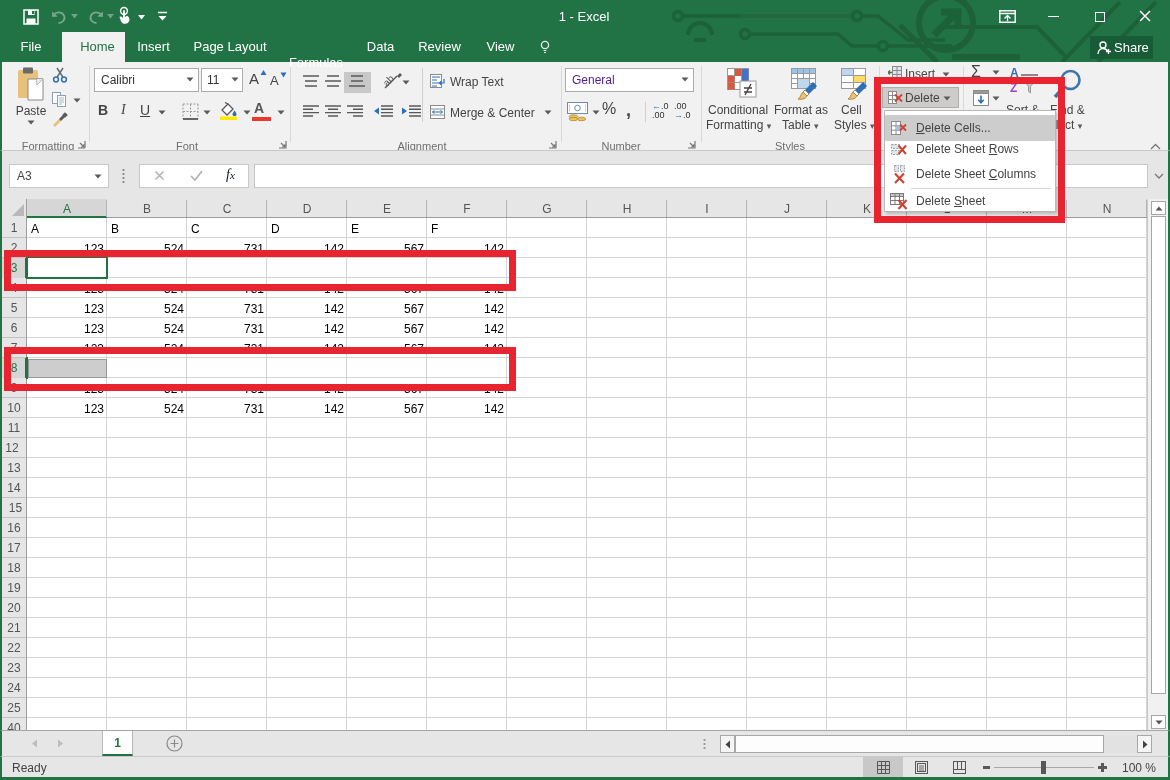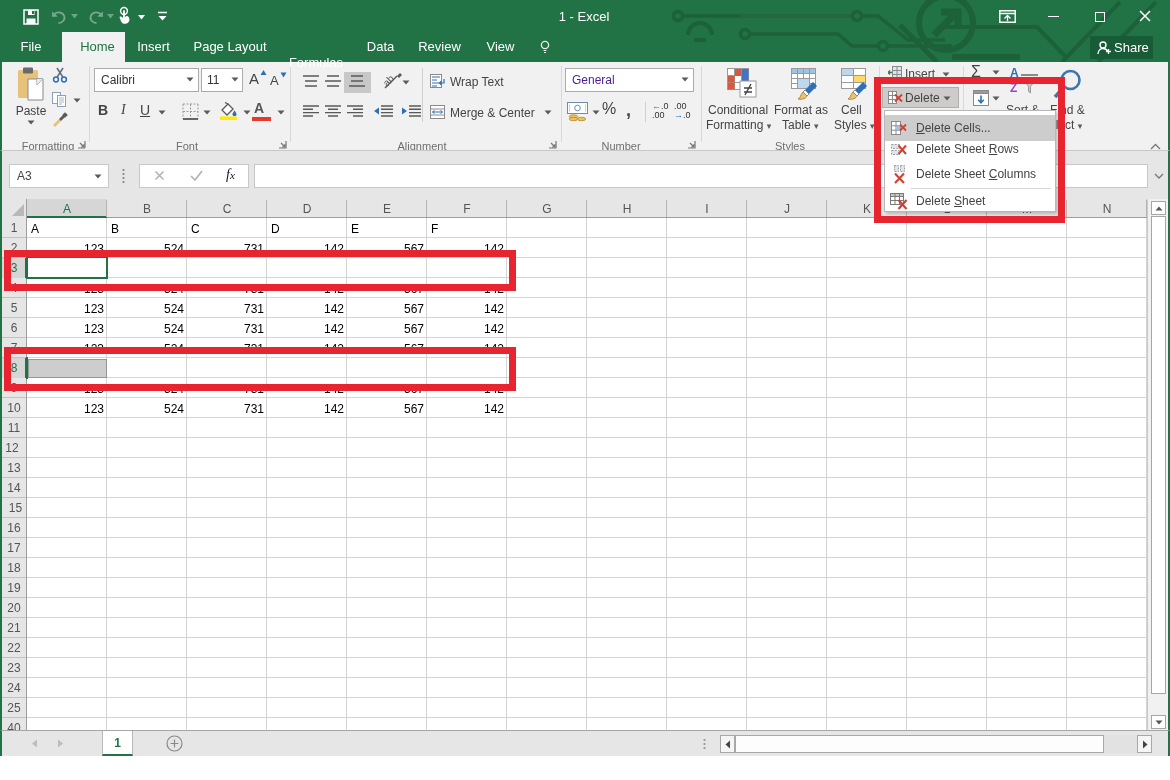--- a/index.html
+++ b/index.html
@@ -550,20 +550,42 @@
   <svg class="ab" style="left:723px;top:9px;width:6px;height:9px" viewBox="0 0 6 9">
         <path d="M5 0.5 L0.5 4.5 L5 8.5 Z" fill="#444"></path>
       </svg>
   <div class="ab" style="left:733px;top:4px;width:369px;height:18px;background:#fdfdfd;border:1px solid #a8a8a8;box-sizing:border-box;"></div>
   <div class="ab" style="left:1102px;top:4px;width:33px;height:18px;background:#e2e2e2;"></div>
   <div class="ab" style="left:1135px;top:4px;width:15px;height:18px;background:#f5f5f5;border:1px solid #a8a8a8;box-sizing:border-box;"></div>
   <svg class="ab" style="left:1140px;top:9px;width:6px;height:9px" viewBox="0 0 6 9">
         <path d="M1 0.5 L5.5 4.5 L1 8.5 Z" fill="#444"></path>
       </svg>
 </div>
+<div id="statusbar" class="ab">
+  <div class="tx" style="left:10px;top:4px;font-size:12px;color:#444;">Ready</div>
+  <div class="ab" style="left:861px;top:0;width:40px;height:20px;background:#c8c8c8;"></div>
+  <svg class="ab" style="left:875px;top:4px;width:13px;height:13px" viewBox="0 0 13 13">
+    <path d="M0.5 0.5 H12.5 V12.5 H0.5 Z M0.5 4.5 H12.5 M0.5 8.5 H12.5 M4.5 0.5 V12.5 M8.5 0.5 V12.5" stroke="#585858" fill="none"></path>
+  </svg>
+  <svg class="ab" style="left:913px;top:4px;width:13px;height:13px" viewBox="0 0 13 13">
+    <rect x="0.5" y="0.5" width="12" height="12" fill="none" stroke="#585858"></rect>
+    <rect x="2.5" y="2.5" width="8" height="8" fill="none" stroke="#585858"></rect>
+    <path d="M4 5 H9 M4 7 H9 M4 9 H9" stroke="#585858" stroke-width="0.9"></path>
+  </svg>
+  <svg class="ab" style="left:951px;top:4px;width:13px;height:13px" viewBox="0 0 13 13">
+    <rect x="0.5" y="0.5" width="12" height="12" fill="none" stroke="#585858"></rect>
+    <path d="M0.5 8.5 H12.5 M4.5 0.5 V8.5 M8.5 0.5 V8.5" stroke="#585858" fill="none"></path>
+  </svg>
+  <div class="ab" style="left:981px;top:9px;width:7px;height:2.6px;background:#585858;"></div>
+  <div class="ab" style="left:992px;top:10px;width:100px;height:1px;background:#a8a8a8;"></div>
+  <div class="ab" style="left:1039px;top:4px;width:5px;height:13px;background:#585858;"></div>
+  <div class="ab" style="left:1096px;top:9px;width:9px;height:2.6px;background:#585858;"></div>
+  <div class="ab" style="left:1099.2px;top:5.8px;width:2.6px;height:9px;background:#585858;"></div>
+  <div class="tx" style="left:1120px;top:4px;font-size:12px;color:#444;">100 %</div>
+</div>
 
 <div class="ab" style="left:884px;top:110px;width:172px;height:102px;background:#fff;border:1px solid #b8b8b8;box-sizing:border-box;box-shadow:2px 2px 3px rgba(0,0,0,0.2);z-index:40;">
   <div class="mi" style="top:4px;height:26px;background:#cdcdcd;">
     <svg class="ab" style="left:6px;top:6px;width:16px;height:14px" viewBox="0 0 16 14">
       <rect x="0.5" y="0.5" width="9" height="13" fill="#fff" stroke="#8a8a8a"></rect>
       <path d="M0.5 4.8 H9.5 M0.5 9.2 H9.5 M5 0.5 V13.5" stroke="#8a8a8a"></path>
       <rect x="5.2" y="5" width="4.1" height="4" fill="#9dc3e6"></rect>
       <path d="M9 3.5 L15 9.5 M15 3.5 L9 9.5" stroke="#cf4232" stroke-width="1.8"></path>
     </svg>
     <div class="t" style="top:6px;"><u>D</u>elete Cells...</div>

